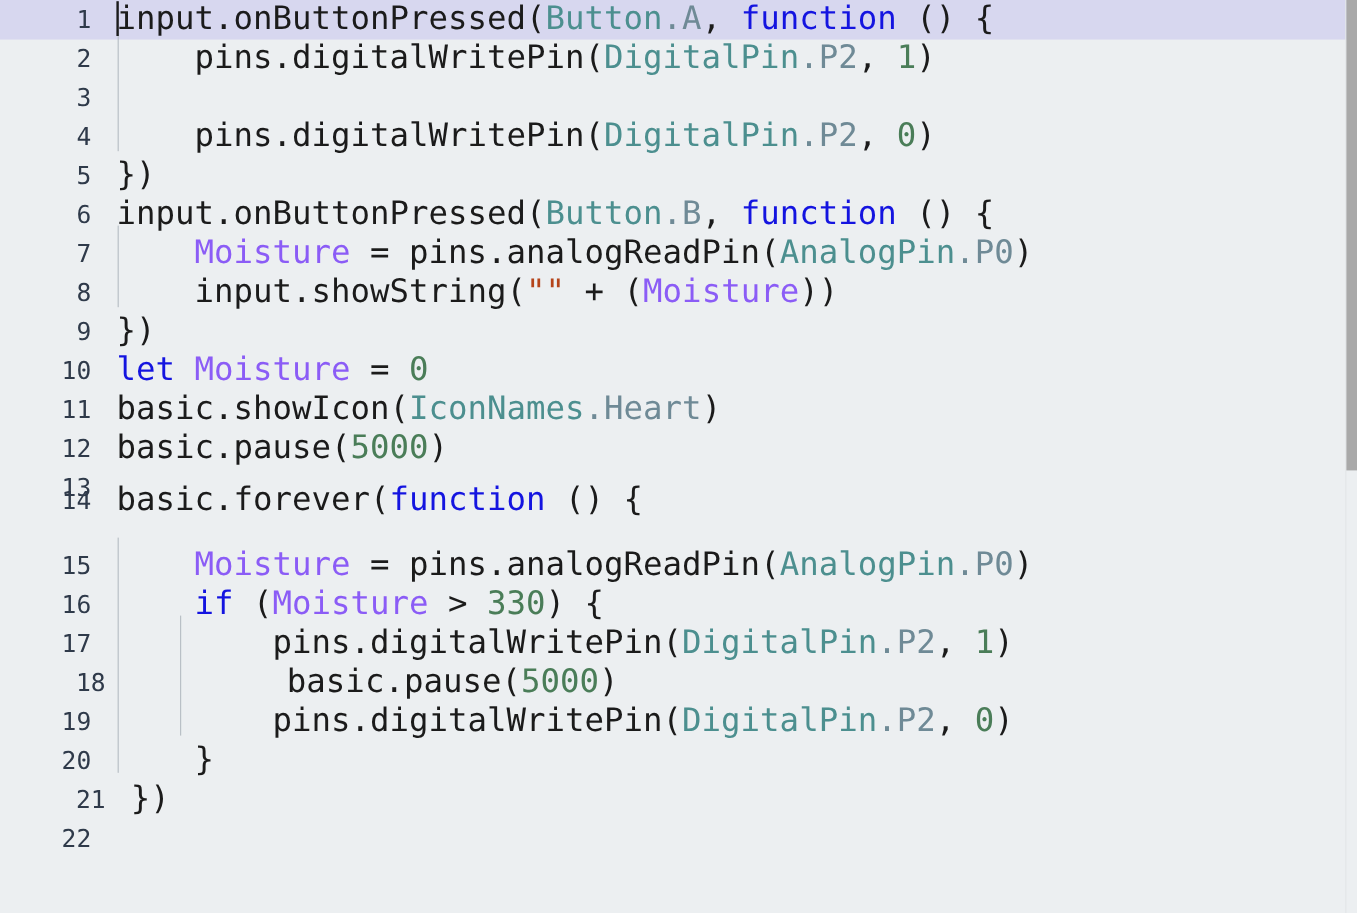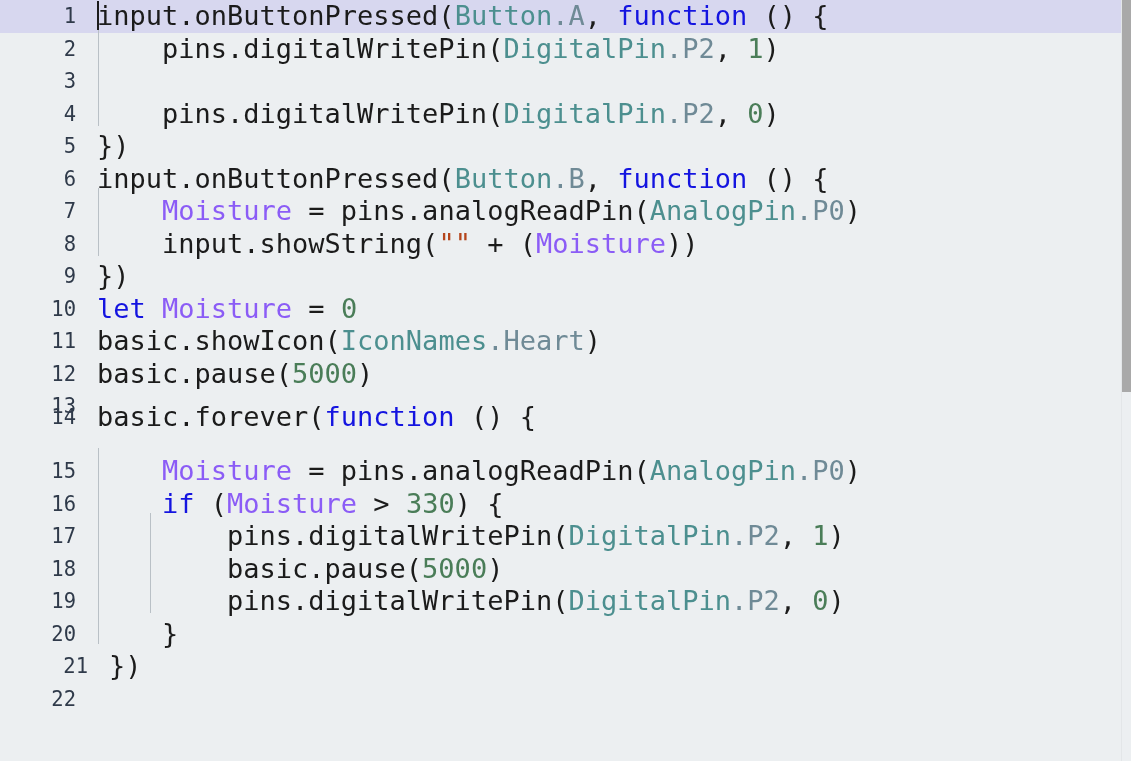--- a/index.html
+++ b/index.html
@@ -128,21 +128,21 @@
       <div class="line-row" style="top: 227.5px; position: absolute; left: 0px; width: 1131px;"><div class="gutter-num">8</div><div class="code-text"><span class="tok-plain">    input.showString(</span><span class="tok-str">""</span><span class="tok-plain"> + (</span><span class="tok-var">Moisture</span><span class="tok-plain">))</span></div></div>
       <div class="line-row" style="top: 260px; position: absolute; left: 0px; width: 1131px;"><div class="gutter-num">9</div><div class="code-text"><span class="tok-plain">})</span></div></div>
       <div class="line-row" style="top: 292.5px; position: absolute; left: 0px; width: 1131px;"><div class="gutter-num">10</div><div class="code-text"><span class="tok-kw">let</span><span class="tok-plain"> </span><span class="tok-var">Moisture</span><span class="tok-plain"> = </span><span class="tok-num">0</span></div></div>
       <div class="line-row" style="top: 325px; position: absolute; left: 0px; width: 1131px;"><div class="gutter-num">11</div><div class="code-text"><span class="tok-plain">basic.showIcon(</span><span class="tok-type">IconNames</span><span class="tok-member">.Heart</span><span class="tok-plain">)</span></div></div>
       <div class="line-row" style="top: 357.5px; position: absolute; left: 0px; width: 1131px; padding-left: 24px;"><div class="gutter-num">12</div><div class="code-text"><span class="tok-plain">basic.pause(</span><span class="tok-num">5000</span><span class="tok-plain">)</span></div></div>
       <div class="line-row" style="top: 390px; position: absolute; left: 0px; width: 1131px;"><div class="gutter-num">13</div></div>
       <div class="line-row" style="top: 401px; position: absolute; left: 0px; width: 1131px;"><div class="gutter-num">14</div><div class="code-text"><span class="tok-plain">basic.forever(</span><span class="tok-kw">function</span><span class="tok-plain"> () {</span></div></div>
       <div class="line-row" style="top: 455px; position: absolute; left: 0px; width: 1131px;"><div class="gutter-num">15</div><div class="code-text"><span class="tok-plain">    </span><span class="tok-var">Moisture</span><span class="tok-plain"> = pins.analogReadPin(</span><span class="tok-type">AnalogPin</span><span class="tok-member">.P0</span><span class="tok-plain">)</span></div></div>
       <div class="line-row" style="top: 487.5px; position: absolute; left: 0px; width: 1131px;"><div class="gutter-num">16</div><div class="code-text"><span class="tok-plain">    </span><span class="tok-kw">if</span><span class="tok-plain"> (</span><span class="tok-var">Moisture</span><span class="tok-plain"> &gt; </span><span class="tok-num">330</span><span class="tok-plain">) {</span></div></div>
       <div class="line-row" style="top: 520px; position: absolute; left: 0px; width: 1131px; padding-left: 12px;"><div class="gutter-num">17</div><div class="code-text"><span class="tok-plain">        pins.digitalWritePin(</span><span class="tok-type">DigitalPin</span><span class="tok-member">.P2</span><span class="tok-plain">, </span><span class="tok-num">1</span><span class="tok-plain">)</span></div></div>
-      <div class="line-row" style="top: 552.5px; position: absolute; left: 0px; width: 953px;"><div class="gutter-num">18</div><div class="code-text"><span class="tok-plain">        basic.pause(</span><span class="tok-num">5000</span><span class="tok-plain">)</span></div></div>
+      <div class="line-row" style="top: 552.5px; position: absolute; left: 12px; width: 953px;"><div class="gutter-num">18</div><div class="code-text"><span class="tok-plain">        basic.pause(</span><span class="tok-num">5000</span><span class="tok-plain">)</span></div></div>
       <div class="line-row" style="top: 585px; position: absolute; left: 0px; width: 1131px;"><div class="gutter-num">19</div><div class="code-text"><span class="tok-plain">        pins.digitalWritePin(</span><span class="tok-type">DigitalPin</span><span class="tok-member">.P2</span><span class="tok-plain">, </span><span class="tok-num">0</span><span class="tok-plain">)</span></div></div>
       <div class="line-row" style="top: 617.5px; position: absolute; left: 0px; width: 976px;"><div class="gutter-num">20</div><div class="code-text"><span class="tok-plain">    }</span></div></div>
       <div class="line-row" style="top: 650px; position: absolute; left: 12px; width: 1131px;"><div class="gutter-num">21</div><div class="code-text"><span class="tok-plain">})</span></div></div>
       <div class="line-row" style="top: 682.5px; position: absolute; left: 0px; width: 1131px; padding-left: 20px;"><div class="gutter-num">22</div><div class="code-text"></div></div>
     </div>
 
   <div id="indent-guides-layer">
       <div class="indent-guide" style="left: 98px; top: 26px; height: 100px;"></div>
       <div class="indent-guide" style="left: 98px; top: 188px; height: 68px;"></div>
       <div class="indent-guide" style="left: 98px; top: 448px; height: 196px;"></div>

